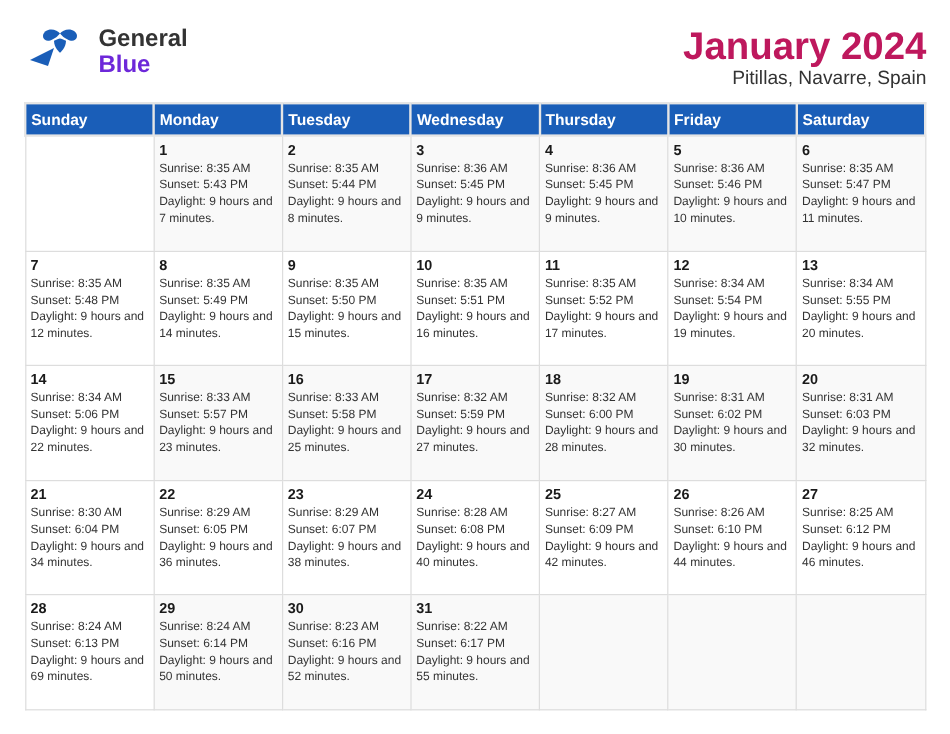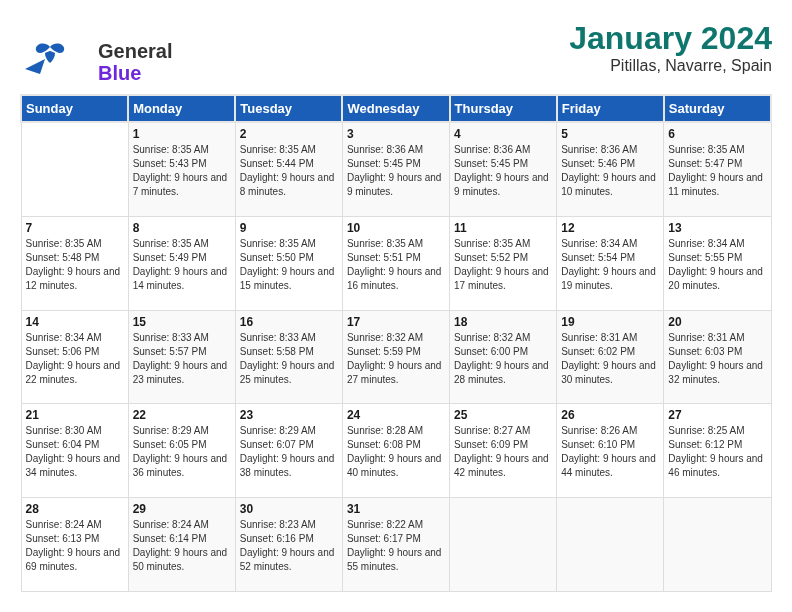--- a/index.html
+++ b/index.html
@@ -24,34 +24,33 @@
       margin-bottom: 10px;
     }
     .logo {
       display: flex;
       flex-direction: column;
       align-items: flex-start;
     }
     .logo-wrapper {
       display: flex;
       align-items: center;
-      gap: 18px;
-      margin-top: 19px;
+      gap: 2px;
     }
     .logo-svg {
       width: 60px;
       height: 45px;
     }
     .title-block {
       text-align: right;
     }
     .title-block h1 {
       font-size: 32px;
       font-weight: bold;
-      color: #0f766e;
+      color: #be185d;
     }
     .title-block h2 {
       font-size: 16px;
       font-weight: normal;
       color: #333;
     }
     .calendar {
       width: 100%;
       border-collapse: collapse;
       flex: 1;

